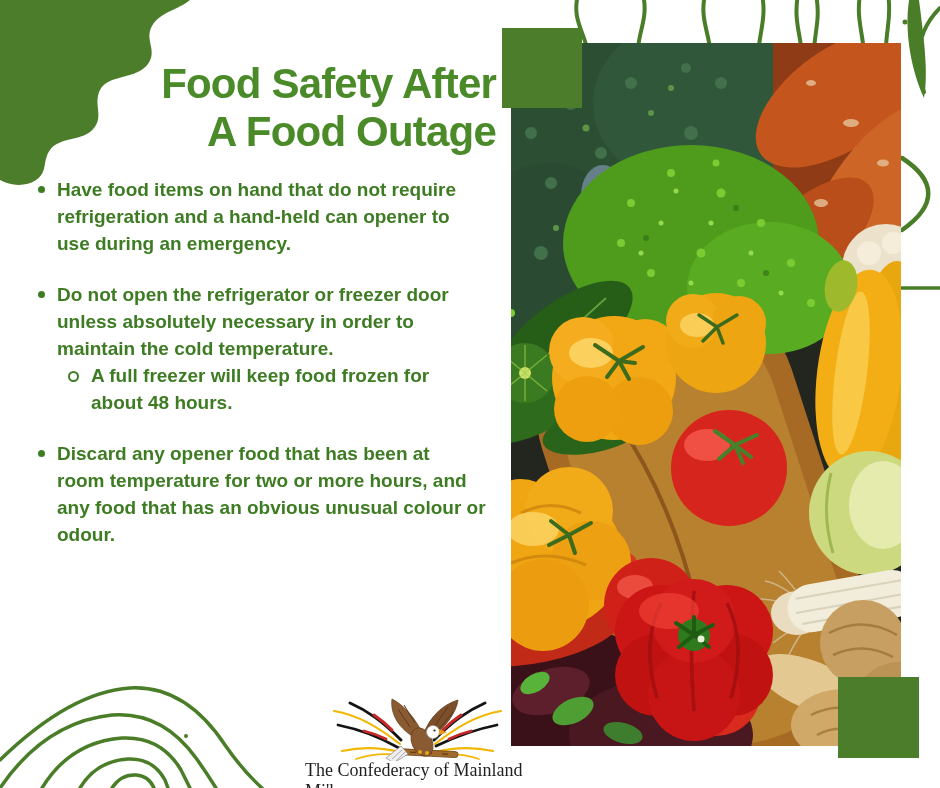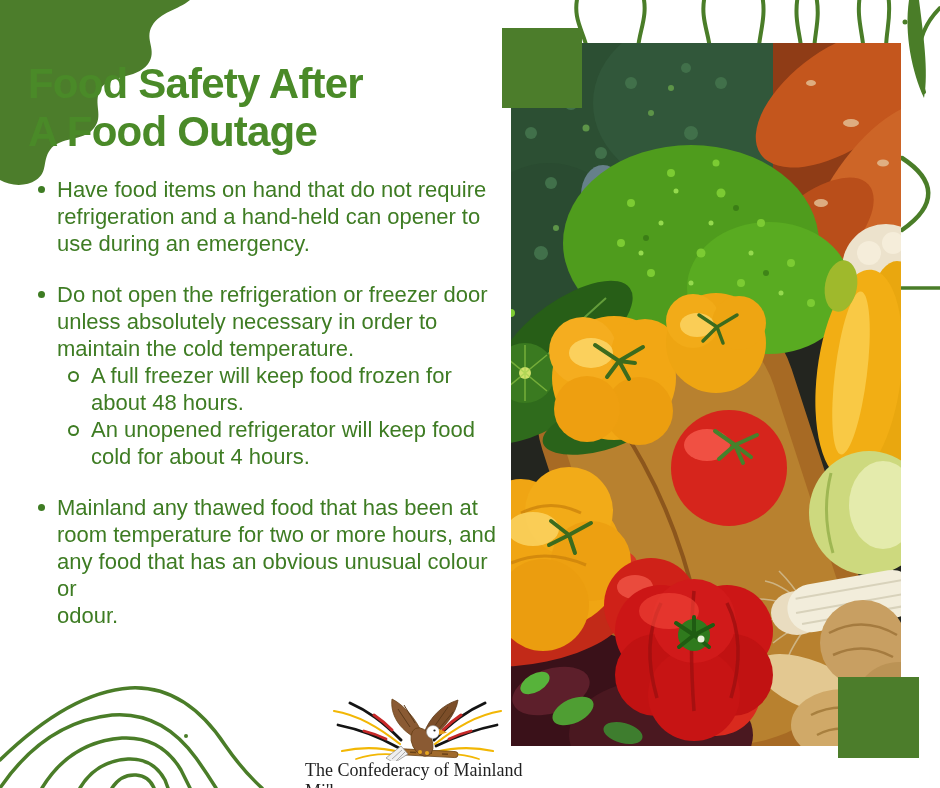--- a/index.html
+++ b/index.html
@@ -15,28 +15,28 @@
   
   .photo{position:absolute;left:511px;top:43px;width:390px;height:703px;z-index:2;}
   .photo svg{display:block;}
   
   .square{position:absolute;background:#4c7d2b;z-index:4;}
   .square-tl{left:502px;top:28px;width:80px;height:80px;}
   .square-br{left:838px;top:677px;width:81px;height:81px;}
   
   .title{
     position:absolute;left:28px;top:60px;width:468px;z-index:3;
-    text-align:left;color:#4a8a28;font-weight:bold;
+    text-align:right;color:#4a8a28;font-weight:bold;
     font-size:42px;line-height:48px;letter-spacing:-0.8px;
   }
   
   .tips{position:absolute;left:38px;top:176px;width:462px;z-index:3;color:#3e7c23;}
   .tip{display:flex;margin:0 0 24px 0;}
   .tip-dot{flex:0 0 7px;width:7px;height:7px;border-radius:50%;background:#3e7c23;margin:10px 12px 0 0;}
-  .tip-text{font-size:22px;font-weight:normal;line-height:27px;white-space:pre-line;max-width:444px;}
+  .tip-text{font-size:19px;font-weight:bold;line-height:27px;white-space:pre-line;max-width:444px;}
   .subtips{margin:0 0 9px 30px;}
   .subtip{display:flex;margin:0;}
   .subtip-dot{flex:0 0 7px;width:7px;height:7px;border-radius:50%;border:2px solid #3e7c23;background:transparent;margin:9px 12px 0 0;}
   .tip-group{margin:0 0 24px 0;}
   .tip-group .tip{margin-bottom:0;}
   
   .logo{position:absolute;left:330px;top:697px;width:175px;z-index:3;}
   .logo-caption{
     position:absolute;left:305px;top:760px;width:225px;z-index:3;
     text-align:left;font-family:"Liberation Serif",serif;
@@ -332,41 +332,36 @@
     <div class="tip">
       <span class="tip-dot"></span>
       <span class="tip-text">Have food items on hand that do not require
 refrigeration and a hand-held can opener to
 use during an emergency.</span>
     </div>
 
     <div class="tip-group">
       <div class="tip">
         <span class="tip-dot"></span>
-        <span class="tip-text">Do not open the refrigeration or freezer door
+        <span class="tip-text">Do not open the refrigerator or freezer door
 unless absolutely necessary in order to
 maintain the cold temperature.</span>
       </div>
       <div class="subtips">
         <div class="subtip">
           <span class="subtip-dot"></span>
           <span class="tip-text">A full freezer will keep food frozen for
 about 48 hours.</span>
         </div>
-        <div class="subtip">
-          <span class="subtip-dot"></span>
-          <span class="tip-text">An unopened refrigerator will keep food
-cold for about 4 hours.</span>
-        </div>
       </div>
     </div>
 
     <div class="tip">
       <span class="tip-dot"></span>
-      <span class="tip-text">Mainland any thawed food that has been at
+      <span class="tip-text">Discard any opener food that has been at
 room temperature for two or more hours, and
 any food that has an obvious unusual colour or
 odour.</span>
     </div>
 
   </div>
 
   <svg class="logo" width="175" height="64" viewBox="0 0 175 64">
 
     <g fill="none" stroke-linecap="round">

